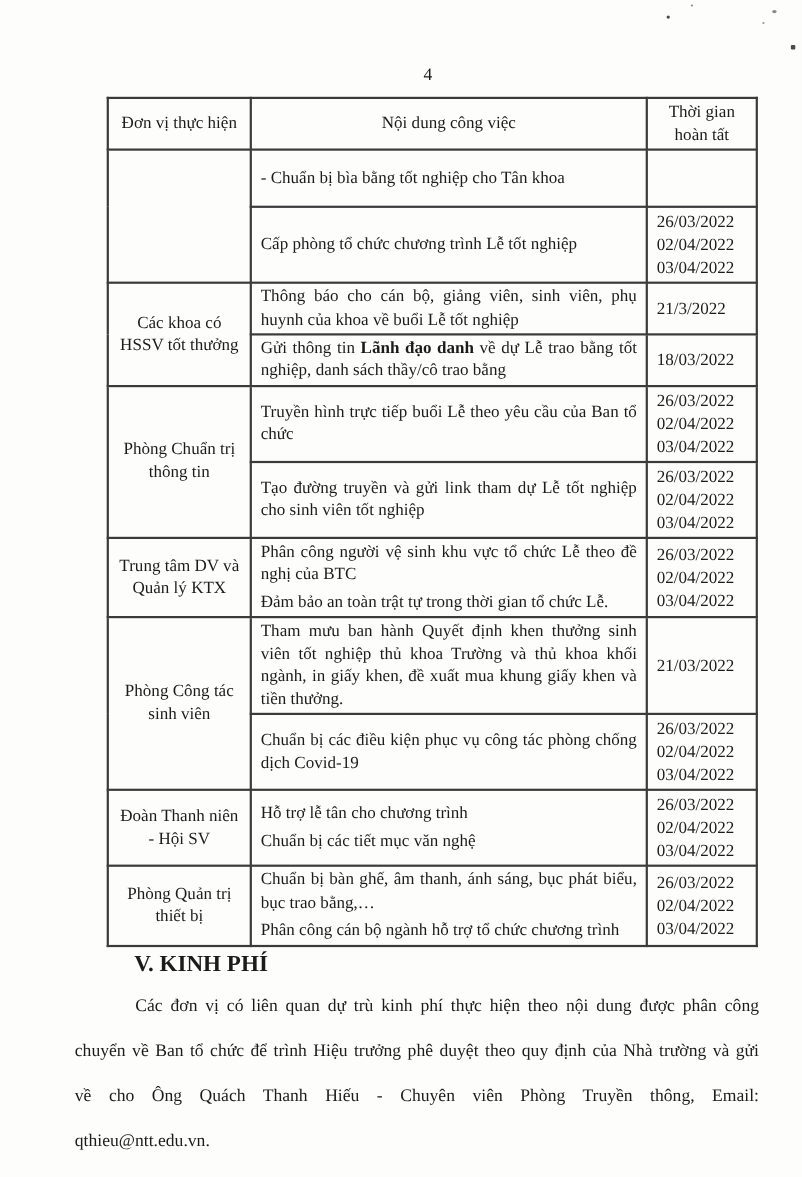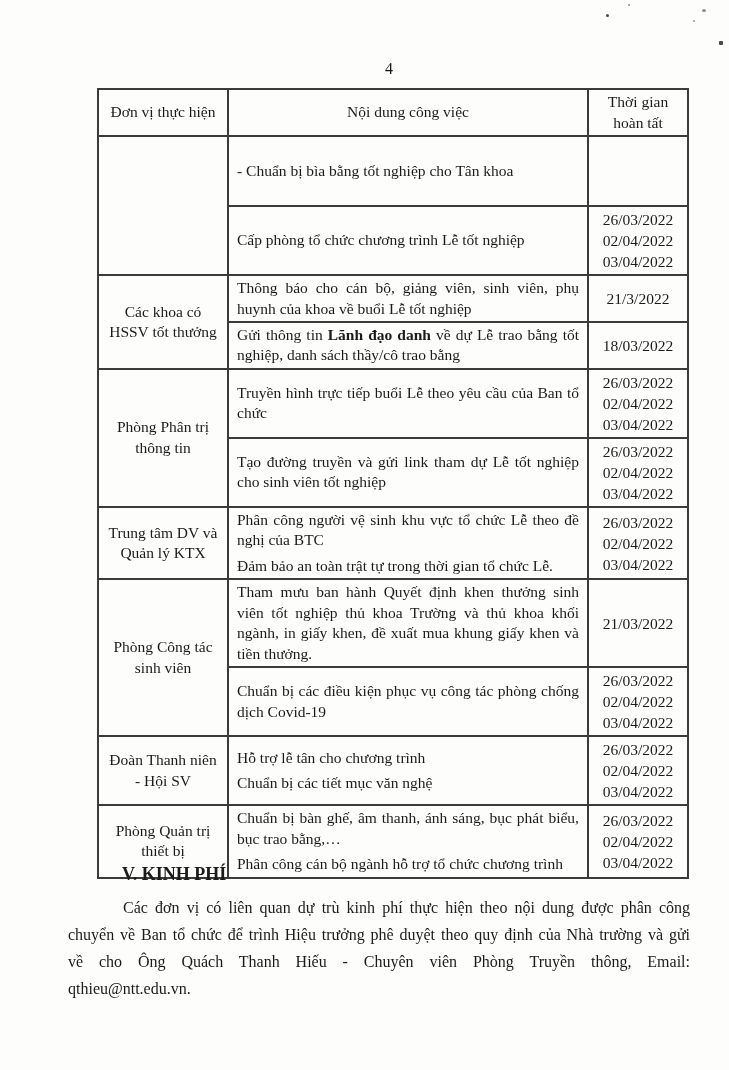--- a/index.html
+++ b/index.html
@@ -25,39 +25,39 @@
     font-size:15.5px;font-weight:normal;
     line-height:1.32;
     padding:2px 8px;
     vertical-align:middle;
     overflow:hidden;
   }
   th.hdr{ text-align:center;font-size:16px;padding:2px 4px; }
   td.unit{ text-align:center;padding:2px 6px; }
   td.task{ text-align:justify; }
   td.task .cell-line + .cell-line{ margin-top:5px; }
-  td.date{ text-align:center;padding:2px 1px; }
+  td.date{ padding:2px 1px; }
   td.date div{ line-height:21px; }
   td.top{ vertical-align:top;padding-top:5px; }
   .b{ font-weight:bold; }
 
-  .h-hd{height:47px;} .h-r1{height:70px;} .h-r2{height:65px;}
+  .h-hd{height:47px;} .h-r1{height:52px;} .h-r2{height:65px;}
   .h-r3{height:47px;} .h-r4{height:44px;} .h-r5{height:69px;}
   .h-r6{height:67px;border-radius:15px;} .h-r7{height:68px;} .h-r8{height:88px;}
   .h-r9{height:66px;} .h-r10{height:66px;} .h-r11{height:68px;}
 
   .sec-heading{
     position:absolute;left:122px;
-    font-size:18px;font-weight:bold;white-space:nowrap;
+    font-size:21px;font-weight:bold;white-space:nowrap;
   }
   .sec-v{ top:864px; }
   .sec-vi{ top:1012px; }
   .sec-body{
     position:absolute;left:68px;top:894px;width:622px;
-    font-size:16px;line-height:27px;
+    font-size:16px;line-height:41px;
     text-align:justify;text-indent:55px;
     word-spacing:1.5px;
   }
   .speck{ position:absolute;background:#4a4a4a;border-radius:50%; }
   .sp1{left:606px;top:14px;width:3px;height:3px;}
   .sp2{left:702px;top:9px;width:4px;height:3px;background:#8a8a8a;}
   .sp3{left:693px;top:20px;width:2px;height:2px;background:#9a9a9a;}
   .sp4{left:719px;top:41px;width:4px;height:4px;border-radius:1px;}
   .sp5{left:628px;top:4px;width:2px;height:2px;background:#8a8a8a;}
 </style>
@@ -119,21 +119,21 @@
     <tr class="h-r4">
       <td class="task">
         <div class="cell-line"><span>Gửi thông tin </span><span class="b">Lãnh đạo danh</span><span> về dự Lễ trao bằng tốt nghiệp, danh sách thầy/cô trao bằng</span></div>
       </td>
       <td class="date">
         <div>18/03/2022</div>
       </td>
     </tr>
 
     <tr class="h-r5">
-      <td class="unit" rowspan="2">Phòng Phân trị thông tin</td>
+      <td class="unit" rowspan="2">Phòng Chuẩn trị thông tin</td>
       <td class="task">
         <div class="cell-line">Truyền hình trực tiếp buổi Lễ theo yêu cầu của Ban tổ chức</div>
       </td>
       <td class="date">
         <div>26/03/2022</div>
         <div>02/04/2022</div>
         <div>03/04/2022</div>
       </td>
     </tr>
 

